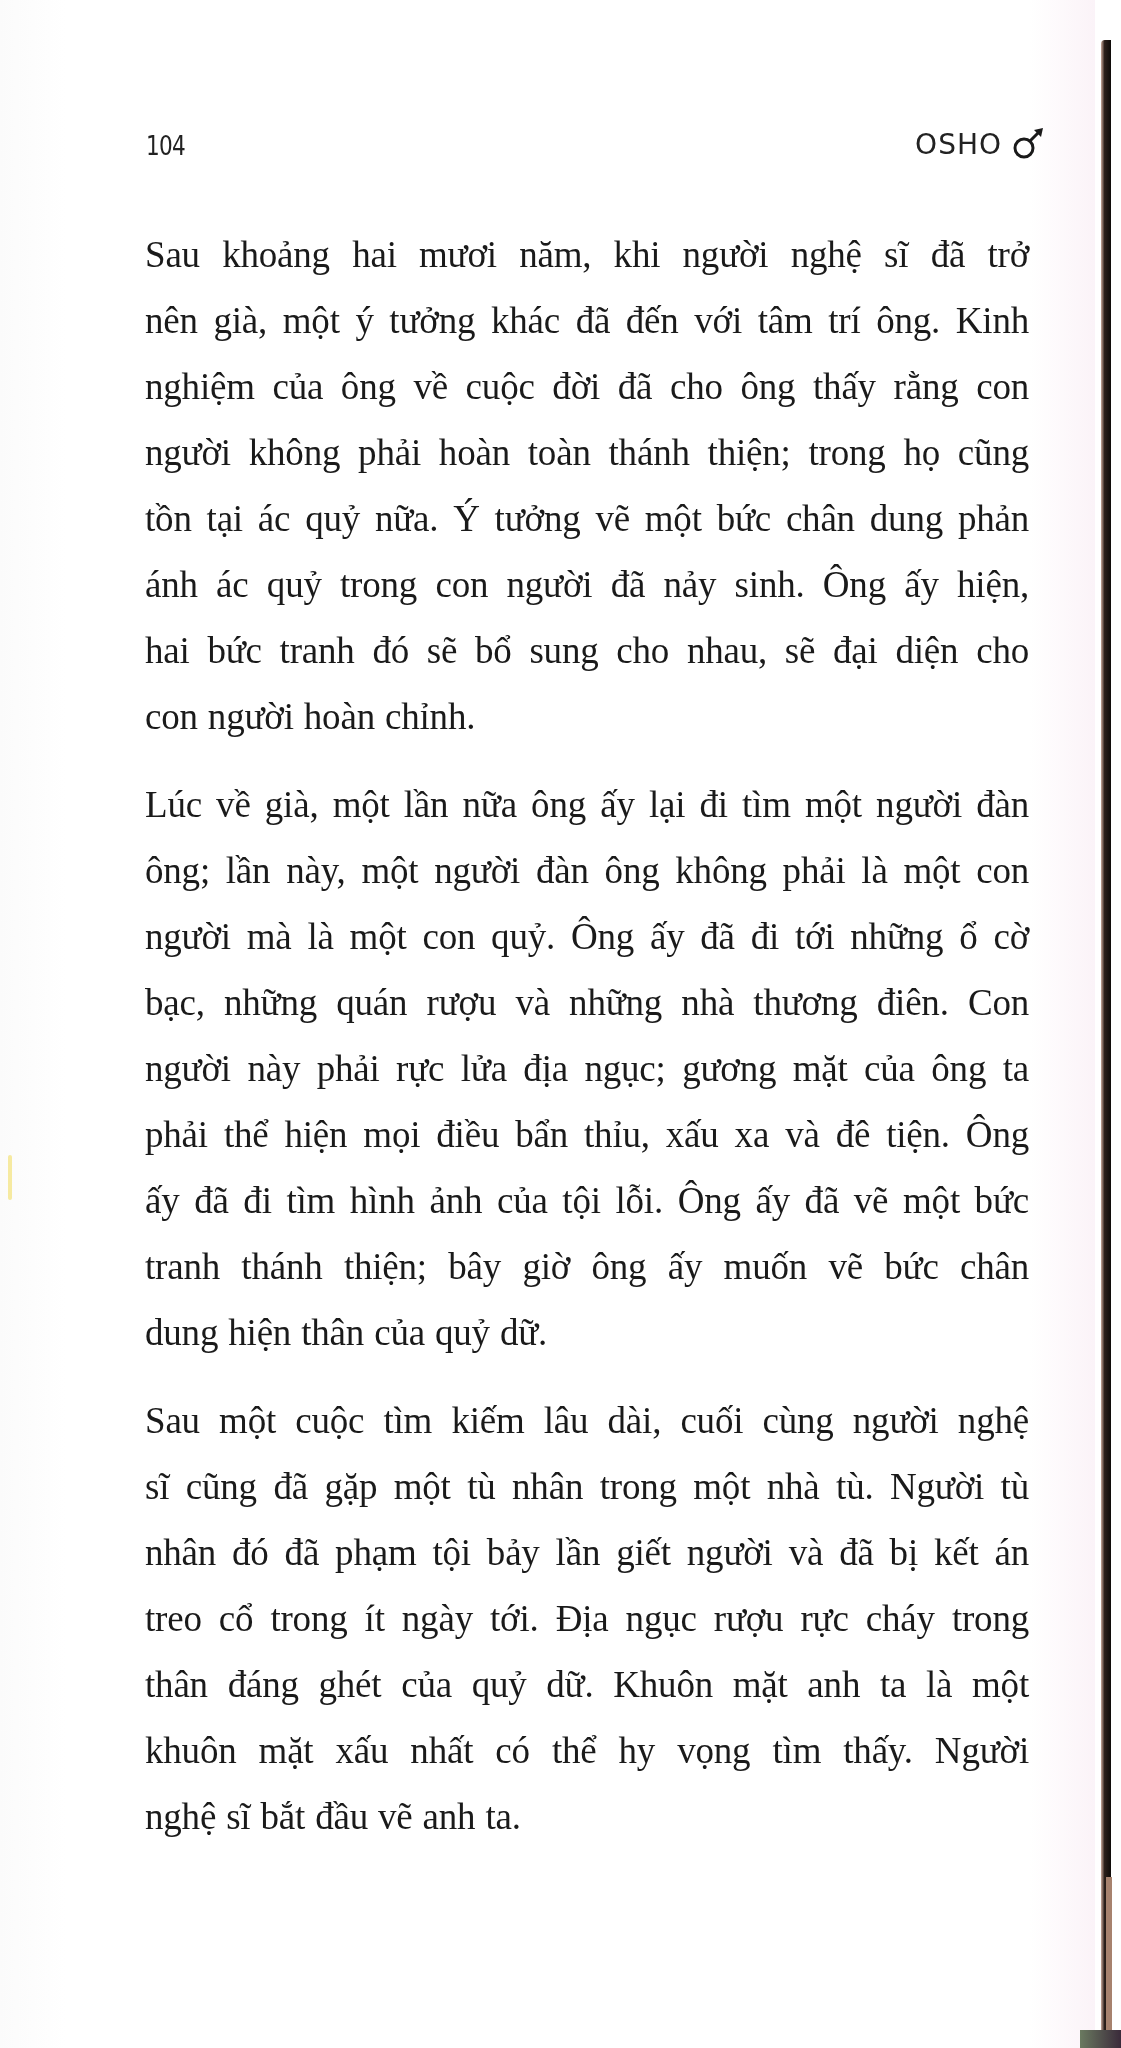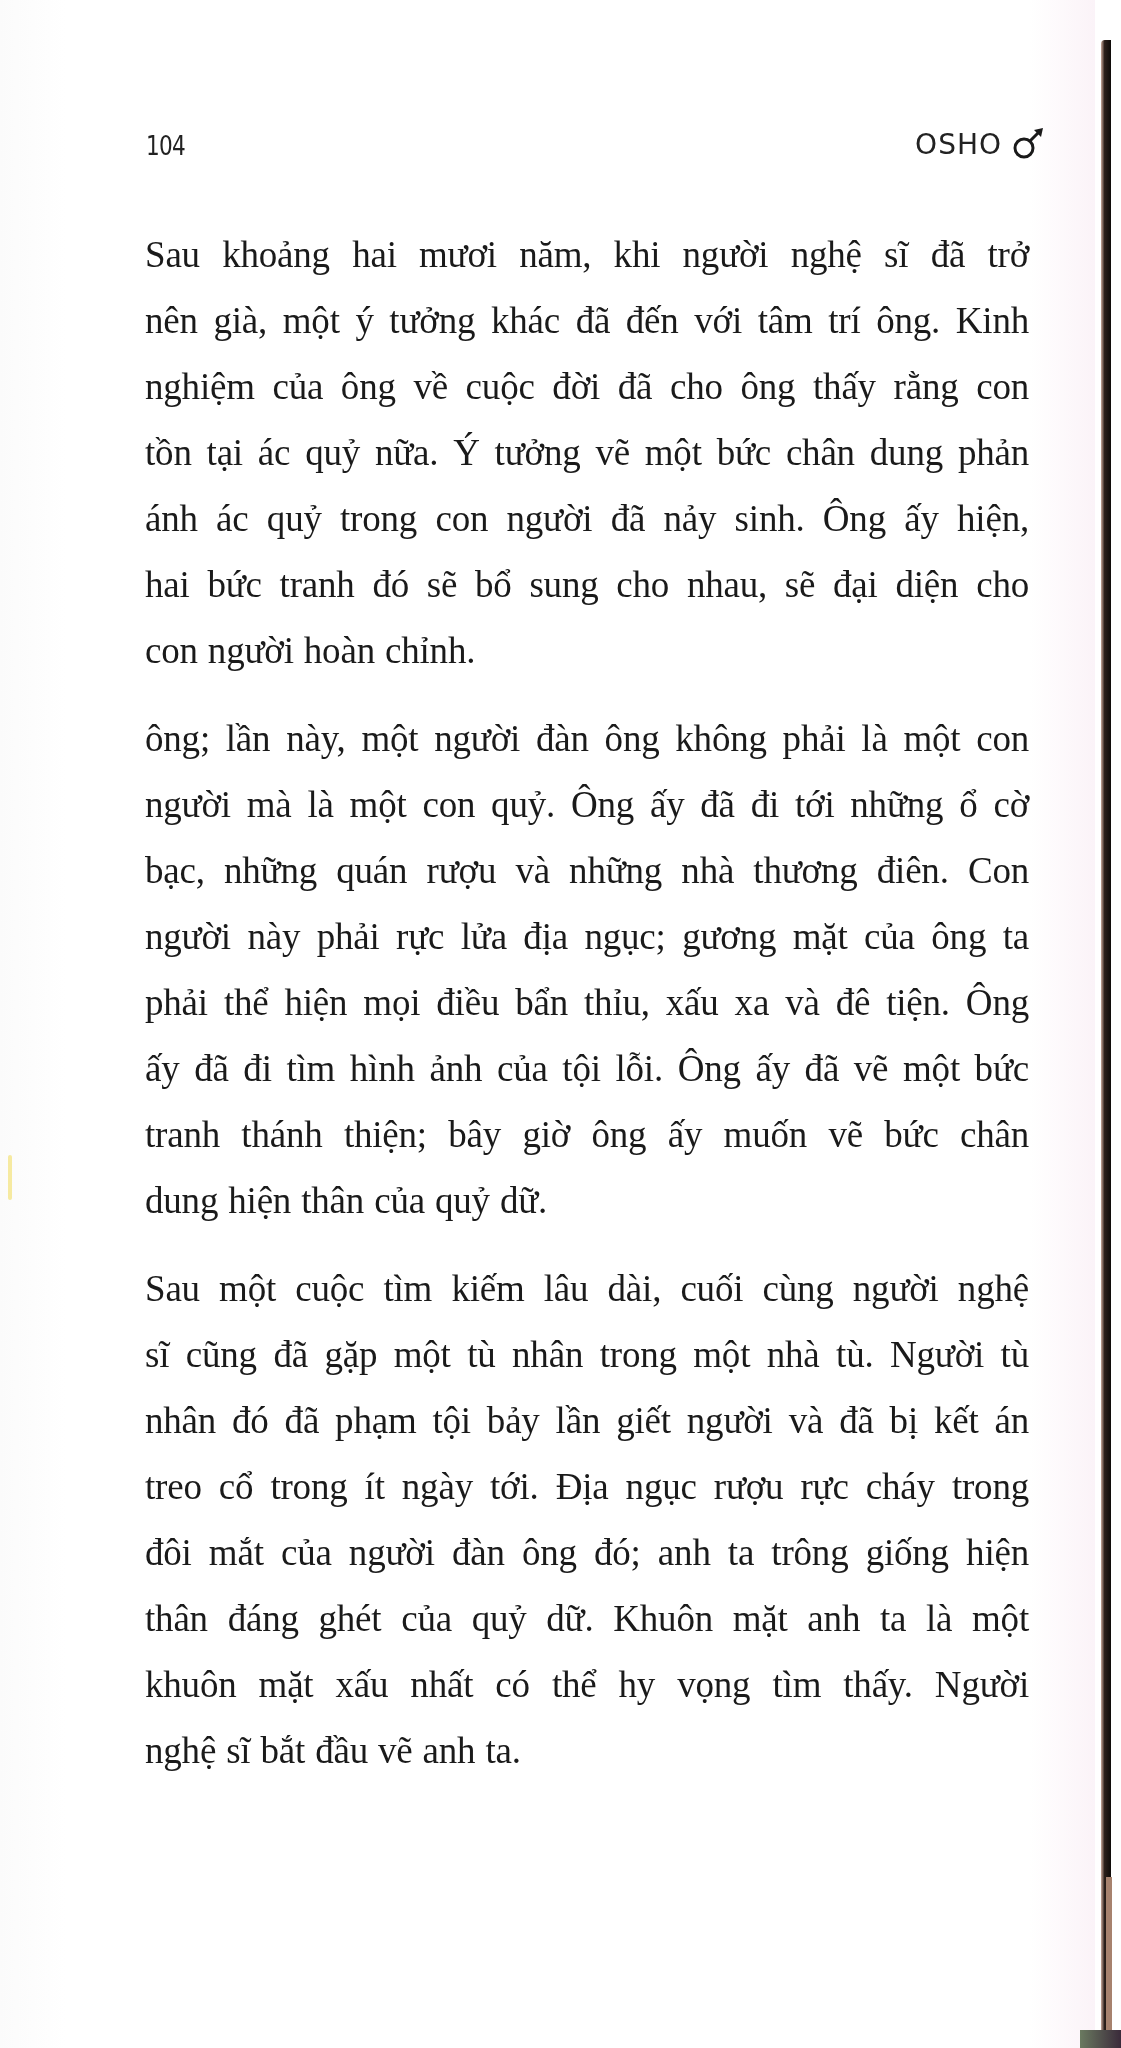--- a/index.html
+++ b/index.html
@@ -83,38 +83,39 @@
       <polygon points="24,4 33,2 31,11" fill="#1a1a1a"></polygon>
     </svg>
   </span>
 </div>
 
 <div class="body-text">
   <p class="para">
     <span class="line">Sau khoảng hai mươi năm, khi người nghệ sĩ đã trở</span>
     <span class="line">nên già, một ý tưởng khác đã đến với tâm trí ông. Kinh</span>
     <span class="line">nghiệm của ông về cuộc đời đã cho ông thấy rằng con</span>
+    <span class="line">người không phải hoàn toàn thánh thiện; trong họ cũng</span>
     <span class="line">tồn tại ác quỷ nữa. Ý tưởng vẽ một bức chân dung phản</span>
     <span class="line">ánh ác quỷ trong con người đã nảy sinh. Ông ấy hiện,</span>
     <span class="line">hai bức tranh đó sẽ bổ sung cho nhau, sẽ đại diện cho</span>
     <span class="line last">con người hoàn chỉnh.</span>
   </p>
   <p class="para">
+    <span class="line">Lúc về già, một lần nữa ông ấy lại đi tìm một người đàn</span>
     <span class="line">ông; lần này, một người đàn ông không phải là một con</span>
     <span class="line">người mà là một con quỷ. Ông ấy đã đi tới những ổ cờ</span>
     <span class="line">bạc, những quán rượu và những nhà thương điên. Con</span>
     <span class="line">người này phải rực lửa địa ngục; gương mặt của ông ta</span>
     <span class="line">phải thể hiện mọi điều bẩn thỉu, xấu xa và đê tiện. Ông</span>
     <span class="line">ấy đã đi tìm hình ảnh của tội lỗi. Ông ấy đã vẽ một bức</span>
     <span class="line">tranh thánh thiện; bây giờ ông ấy muốn vẽ bức chân</span>
     <span class="line last">dung hiện thân của quỷ dữ.</span>
   </p>
   <p class="para">
     <span class="line">Sau một cuộc tìm kiếm lâu dài, cuối cùng người nghệ</span>
     <span class="line">sĩ cũng đã gặp một tù nhân trong một nhà tù. Người tù</span>
     <span class="line">nhân đó đã phạm tội bảy lần giết người và đã bị kết án</span>
     <span class="line">treo cổ trong ít ngày tới. Địa ngục rượu rực cháy trong</span>
-    <span class="line">đôi mắt của người đàn ông đó; anh ta trông giống hiện</span>
     <span class="line">thân đáng ghét của quỷ dữ. Khuôn mặt anh ta là một</span>
     <span class="line">khuôn mặt xấu nhất có thể hy vọng tìm thấy. Người</span>
     <span class="line last">nghệ sĩ bắt đầu vẽ anh ta.</span>
   </p>
 </div>
 
 </body></html>

